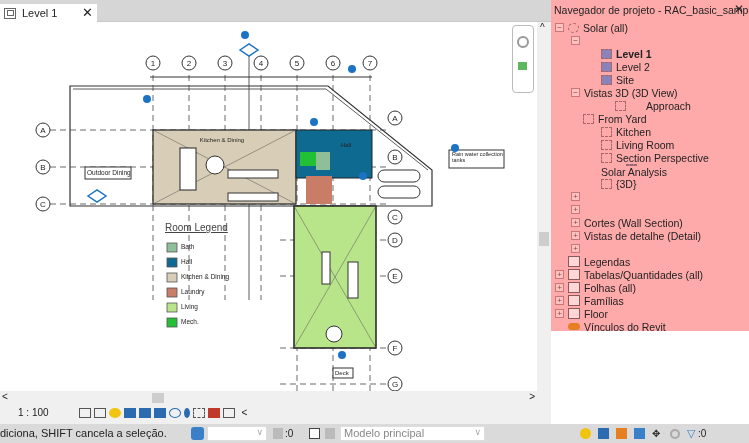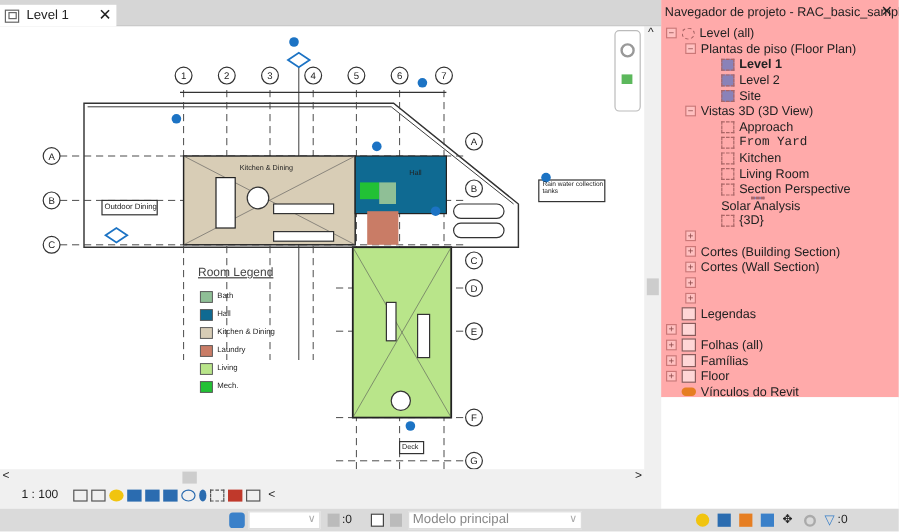--- a/index.html
+++ b/index.html
@@ -12,21 +12,21 @@
   .tab .tclose{position:absolute;right:4px;top:1px;font-size:13px;font-weight:bold;cursor:pointer;}
   .view{position:absolute;left:0;top:22px;width:537px;height:376px;background:#fff;overflow:hidden;}
   .vscroll{position:absolute;left:537px;top:22px;width:14px;height:376px;background:#f0f0f0;}
   .vscroll .thumb{position:absolute;left:2px;top:210px;width:10px;height:14px;background:#cdcdcd;}
   .vscroll .up{position:absolute;left:3px;top:0px;font-size:10px;}
   .hscroll{position:absolute;left:0;top:398px;width:537px;height:14px;background:#f0f0f0;}
   .hscroll .thumb{position:absolute;left:152px;top:2px;width:12px;height:10px;background:#cdcdcd;}
   .hscroll .lt{position:absolute;left:2px;top:0;font-size:10px;}
   .hscroll .rt{position:absolute;right:2px;top:0;font-size:10px;}
   .viewbar{position:absolute;left:0;top:405px;width:537px;height:15px;background:#f0f0f0;display:flex;align-items:center;padding-left:18px;font-size:10px;}
-  .viewbar .scale{margin-right:12px;}
+  .viewbar .scale{margin-right:30px;}
   .vb-ic{width:12px;height:10px;margin-right:3px;display:inline-block;}
   .statusbar{position:absolute;left:0;top:424px;width:749px;height:19px;background:#dadada;display:flex;align-items:center;font-size:11px;}
   .statusbar .msg{position:absolute;left:0;top:3px;}
   .sb-combo{position:absolute;height:15px;top:2px;background:#fff;border:1px solid #ddd;color:#888;font-size:11px;padding-left:3px;}
   .sb-combo .caret{position:absolute;right:3px;top:0;color:#aaa;font-size:9px;}
   .navcube{position:absolute;left:512px;top:25px;width:22px;height:68px;border:1px solid #bbb;border-radius:4px;background:#fff;}
   .browser{position:absolute;left:551px;top:0;width:198px;height:331px;background:#ffaaaa;}
   .browser .btitle{position:absolute;left:3px;top:4px;font-size:10.5px;white-space:nowrap;}
   .browser .bclose{position:absolute;right:5px;top:2px;font-size:12px;font-weight:bold;cursor:pointer;}
   .tree-row{position:absolute;height:13px;display:flex;align-items:center;font-size:10.5px;white-space:nowrap;}
@@ -207,47 +207,46 @@
   <span style="margin-left:4px;">&lt;</span>
 </div>
 
 <div class="browser">
   <div class="btitle">Navegador de projeto - RAC_basic_sample_...</div>
   <div class="bclose">✕</div>
 
   <div class="tree-row" style="left:4px;top:21px;">
       <span class="exp">−</span>
       <span class="viewicon" style="border-radius:50%;"></span>
-      <span>Level (all)</span>
+      <span>Solar (all)</span>
     </div>
   <div class="tree-row" style="left:20px;top:34px;">
       <span class="exp">−</span>
-      <span>Plantas de piso (Floor Plan)</span>
     </div>
   <div class="tree-row" style="left:50px;top:47px;">
       <span class="viewicon plan"></span>
       <span class="bold">Level 1</span>
     </div>
   <div class="tree-row" style="left:50px;top:60px;">
       <span class="viewicon plan"></span>
       <span>Level 2</span>
     </div>
   <div class="tree-row" style="left:50px;top:73px;">
       <span class="viewicon plan"></span>
       <span>Site</span>
     </div>
   <div class="tree-row" style="left:20px;top:86px;">
       <span class="exp">−</span>
       <span>Vistas 3D (3D View)</span>
     </div>
-  <div class="tree-row" style="left:50px;top:99px;">
+  <div class="tree-row" style="left:64px;top:99px;gap:16px;">
       <span class="viewicon"></span>
       <span>Approach</span>
     </div>
-  <div class="tree-row" style="left:50px;top:112px;font-family:Liberation Mono, monospace;">
+  <div class="tree-row" style="left:32px;top:112px;">
       <span class="viewicon"></span>
       <span>From Yard</span>
     </div>
   <div class="tree-row" style="left:50px;top:125px;">
       <span class="viewicon"></span>
       <span>Kitchen</span>
     </div>
   <div class="tree-row" style="left:50px;top:138px;">
       <span class="viewicon"></span>
       <span>Living Room</span>
@@ -262,39 +261,40 @@
     </div>
   <div class="tree-row" style="left:50px;top:177px;">
       <span class="viewicon"></span>
       <span>{3D}</span>
     </div>
   <div class="tree-row" style="left:20px;top:190px;">
       <span class="exp">+</span>
     </div>
   <div class="tree-row" style="left:20px;top:203px;">
       <span class="exp">+</span>
-      <span>Cortes (Building Section)</span>
     </div>
   <div class="tree-row" style="left:20px;top:216px;">
       <span class="exp">+</span>
       <span>Cortes (Wall Section)</span>
     </div>
   <div class="tree-row" style="left:20px;top:229px;">
       <span class="exp">+</span>
+      <span>Vistas de detalhe (Detail)</span>
     </div>
   <div class="tree-row" style="left:20px;top:242px;">
       <span class="exp">+</span>
     </div>
   <div class="tree-row" style="left:17px;top:255px;">
       <span class="cicon"></span>
       <span>Legendas</span>
     </div>
   <div class="tree-row" style="left:4px;top:268px;">
       <span class="exp">+</span>
       <span class="cicon"></span>
+      <span>Tabelas/Quantidades (all)</span>
     </div>
   <div class="tree-row" style="left:4px;top:281px;">
       <span class="exp">+</span>
       <span class="cicon"></span>
       <span>Folhas (all)</span>
     </div>
   <div class="tree-row" style="left:4px;top:294px;">
       <span class="exp">+</span>
       <span class="cicon"></span>
       <span>Famílias</span>
@@ -305,20 +305,21 @@
       <span>Floor</span>
     </div>
   <div class="tree-row" style="left:17px;top:320px;">
       <span style="width:12px;height:7px;background:#e67e22;border-radius:4px;margin-right:4px;"></span>
       <span>Vínculos do Revit</span>
     </div>
 </div>
 <div class="blank-under"></div>
 
 <div class="statusbar">
+  <span class="msg">diciona, SHIFT cancela a seleção.</span>
   <span style="position:absolute;left:191px;top:3px;width:13px;height:13px;background:#3a80c9;border-radius:3px;"></span>
   <div class="sb-combo" style="left:207px;width:60px;">
       <span class="caret">∨</span>
     </div>
   <span style="position:absolute;left:273px;top:4px;width:10px;height:11px;background:#bbb;"></span>
   <span style="position:absolute;left:285px;top:4px;font-size:10px;">:0</span>
   <span style="position:absolute;left:309px;top:4px;width:11px;height:11px;border:1px solid #444;background:#fff;"></span>
   <span style="position:absolute;left:325px;top:4px;width:10px;height:11px;background:#bbb;"></span>
   <div class="sb-combo" style="left:340px;width:145px;"><span>Modelo principal</span><span class="caret">∨</span></div>
   <span style="position:absolute;left:580px;top:4px;width:11px;height:11px;background:#f1c40f;border-radius:50%;"></span>

